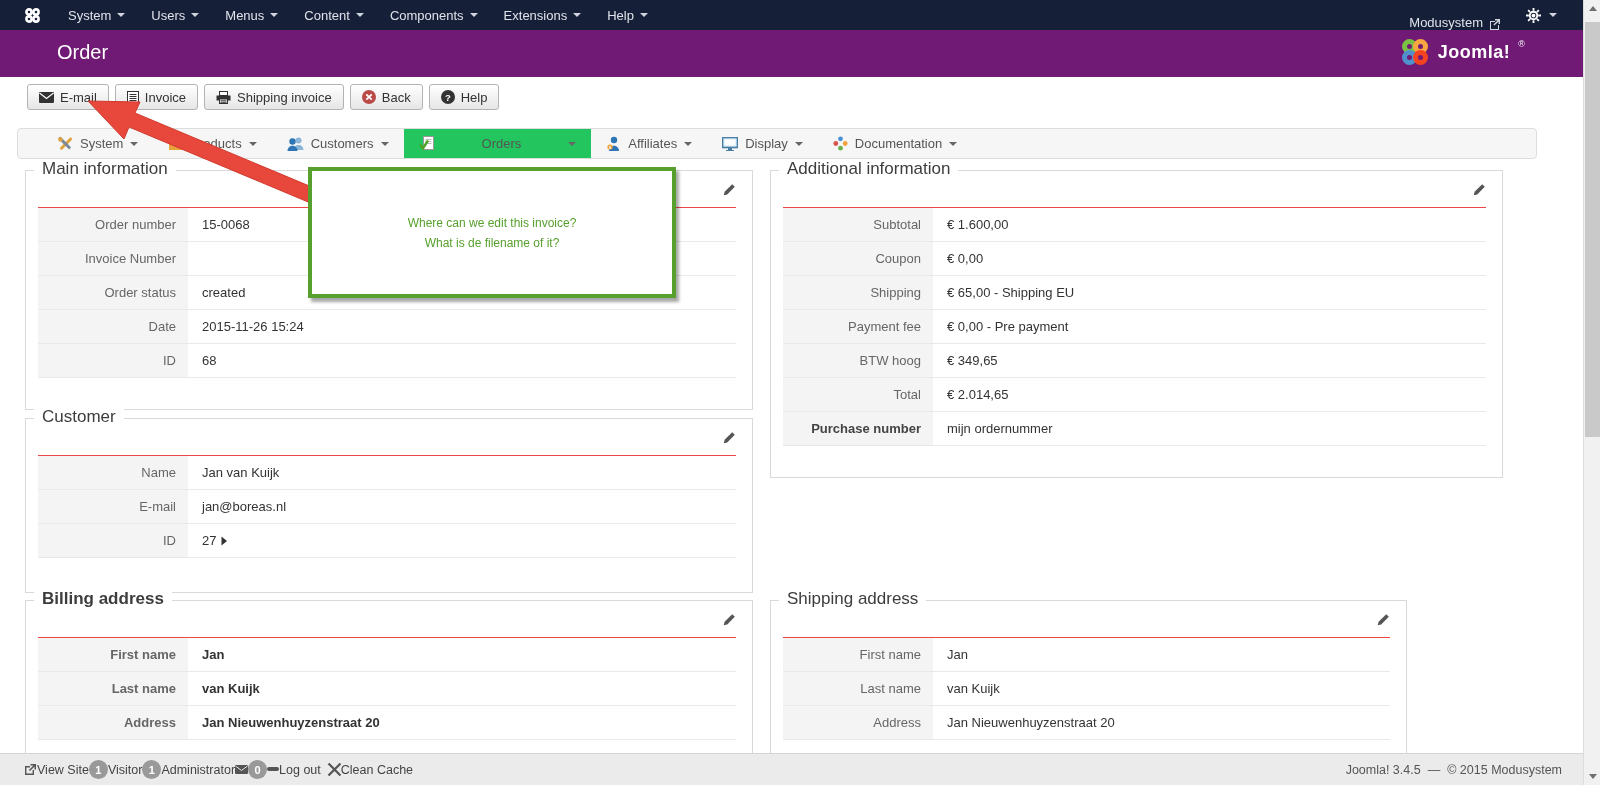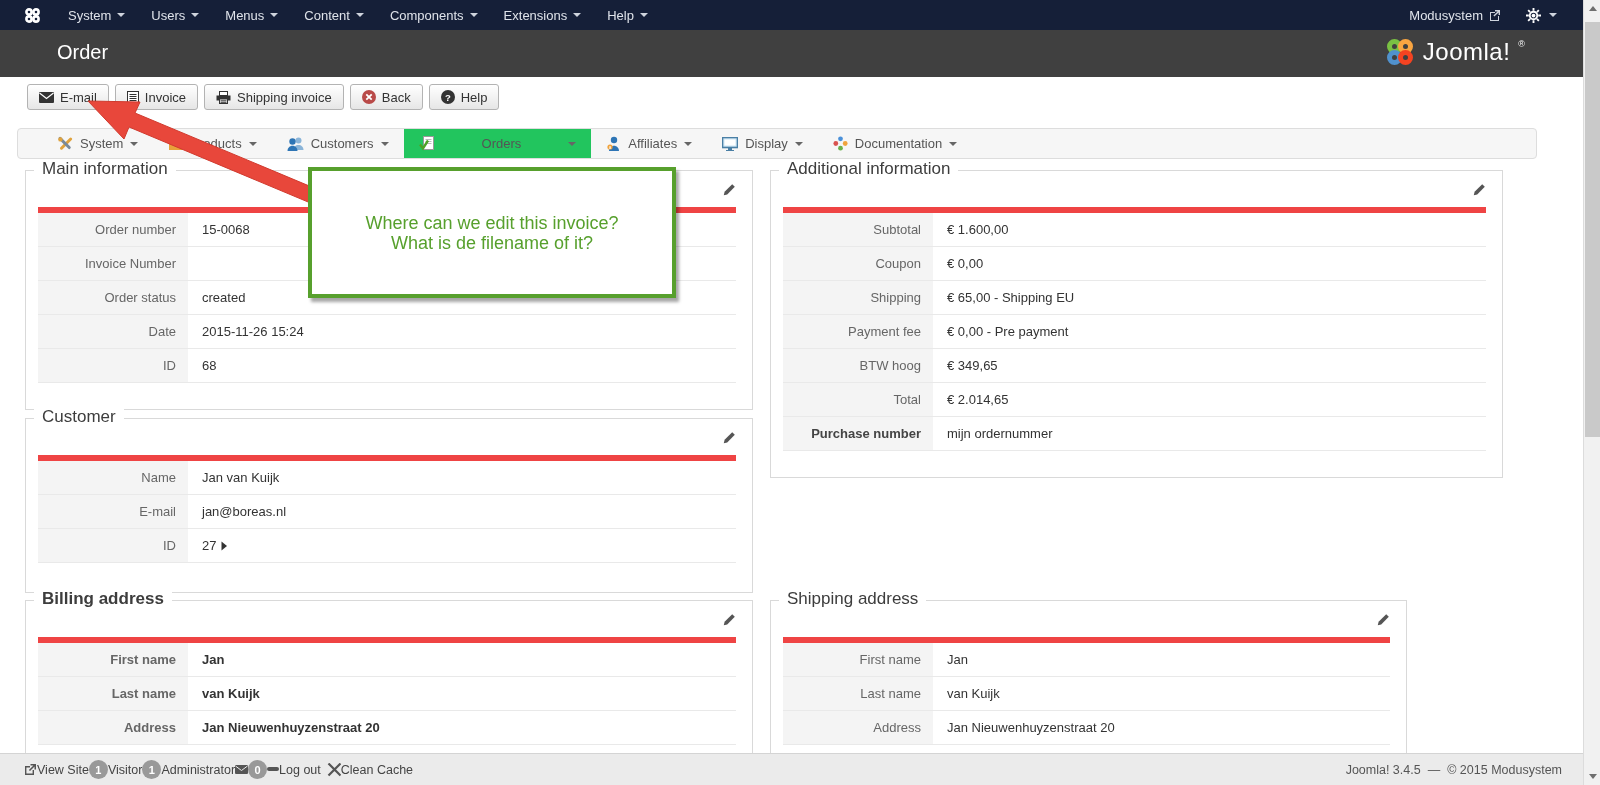--- a/index.html
+++ b/index.html
@@ -7,50 +7,50 @@
 
   
   .admin-bar { position:absolute; left:0; top:0; width:1600px; height:30px; background:#151f38; display:flex; align-items:center; color:#dfe3ea; font-size:13px; z-index:3; }
   .admin-bar .jicon { margin:0 14px 0 24px; }
   .abar-item { display:flex; align-items:center; gap:6px; padding:0 13px; height:30px; color:#dfe3ea; cursor:pointer; }
   .abar-right { margin-left:auto; display:flex; align-items:center; gap:10px; padding-right:30px; }
   .caret { display:inline-block; width:0; height:0; border-left:4px solid transparent; border-right:4px solid transparent; border-top:4px solid #cfd4dd; }
   .caret.dark { border-top-color:#666; }
 
   
-  .header { position:absolute; left:0; top:30px; width:1600px; height:47px; background:#404040; z-index:2; }
+  .header { position:absolute; left:0; top:30px; width:1600px; height:47px; background:#701a75; z-index:2; }
   .page-title { position:absolute; left:57px; top:11px; color:#fff; font-size:20px; font-weight:400; }
   .logo-wrap { position:absolute; right:75px; top:7px; display:flex; align-items:center; gap:8px; color:#fff; }
-  .logo-text { font-size:24px; font-weight:400; letter-spacing:.5px; }
+  .logo-text { font-size:18px; font-weight:700; letter-spacing:.5px; }
   .logo-reg { font-size:9px; vertical-align:top; position:relative; top:-8px; }
 
   
   .toolbar { position:absolute; left:27px; top:84px; display:flex; gap:6px; z-index:2; }
   .tbtn { display:flex; align-items:center; gap:6px; height:26px; padding:0 11px; font-size:13px; color:#333;
           background:linear-gradient(to bottom,#ffffff,#e6e6e6); border:1px solid #b3b3b3; border-radius:3px; cursor:pointer; }
 
   
   .subnav { position:absolute; left:17px; top:128px; width:1520px; height:31px; background:#f6f6f6; border:1px solid #ddd; border-radius:4px; display:flex; align-items:stretch; padding-left:24px; z-index:2; }
   .nav-item { display:flex; align-items:center; gap:7px; padding:0 15px; font-size:13px; color:#555; cursor:pointer; }
   .nav-item.active { background:#22c55e;gap:47px; }
 
   
   .panel { position:absolute; border:1px solid #d9d9d9; background:#fff; z-index:2; }
   .legend { position:absolute; top:-12px; left:8px; background:#fff; padding:0 8px; font-size:17px; color:#3d3d3d; }
   .pencil { position:absolute; top:12px; right:16px; cursor:pointer; }
-  .ftable { position:absolute; left:12px; right:16px; top:36px; border-top:6px solid #ef4444; }
+  .ftable { position:absolute; left:12px; right:16px; top:36px; border-top:1px solid #ef4444; }
   .frow { display:flex; height:34px; border-bottom:1px solid #e9e9e9; align-items:stretch; }
   .flabel { width:150px; background:#f4f4f4; color:#666; font-size:13px; display:flex; align-items:center; justify-content:flex-end; padding-right:12px; }
   .flabel.bold { font-weight:bold; color:#444; }
   .fvalue { flex:1; color:#333; font-size:13px; display:flex; align-items:center; padding-left:14px; gap:5px; }
 
   
   .note-box { position:absolute; left:308px; top:167px; width:368px; height:131px; background:#fff; border:4px solid #57a02d;
               box-shadow:3px 4px 3px rgba(0,0,0,.35); z-index:7; display:flex; flex-direction:column; align-items:center; justify-content:center; gap:2px; }
-  .note-line { color:#57a02d; font-size:18px; line-height:18px; }
+  .note-line { color:#57a02d; font-size:12px; line-height:18px; }
   .arrow-svg { position:absolute; left:0; top:0; z-index:6; pointer-events:none; }
 
   
   .statusbar { position:absolute; left:0; bottom:0; width:1600px; height:32px; background:#ebebeb; border-top:1px solid #d4d4d4; display:flex; align-items:center; font-size:12.5px; color:#444; z-index:10; padding:0 24px; }
   .badge { display:inline-flex; align-items:center; justify-content:center; min-width:19px; height:19px; border-radius:50%; background:#999; color:#fff; font-size:11px; font-weight:bold; }
   .foot-right { margin-left:auto; display:flex; gap:7px; padding-right:14px; color:#555; }
   .foot-link { cursor:pointer; }
 
   
   .scrollbar { position:absolute; right:0; top:0; width:17px; height:785px; background:#f1f1f1; border-left:1px solid #dcdcdc; z-index:20; }
@@ -97,21 +97,21 @@
     </div>
   <div class="abar-item">
       <span>Extensions</span>
       <span class="caret"></span>
     </div>
   <div class="abar-item">
       <span>Help</span>
       <span class="caret"></span>
     </div>
   <div class="abar-right">
-    <div class="abar-item" style="padding:0 2px;">
+    <div class="abar-item" style="padding:0 2px;align-items:flex-end;">
       <span>Modusystem</span>
       <span class="ico">
         <svg width="12" height="12" viewBox="0 0 12 12">
             <path d="M1 3h5v1H2v7h7V7h1v5H1z" fill="#cfd4dd"></path>
             <path d="M6 1h5v5h-1.4V3.4L5.4 7.6 4.4 6.6 8.6 2.4H6z" fill="#cfd4dd"></path>
           </svg>
       </span>
     </div>
     <div class="abar-item" style="gap:8px;">
       <span class="ico">

